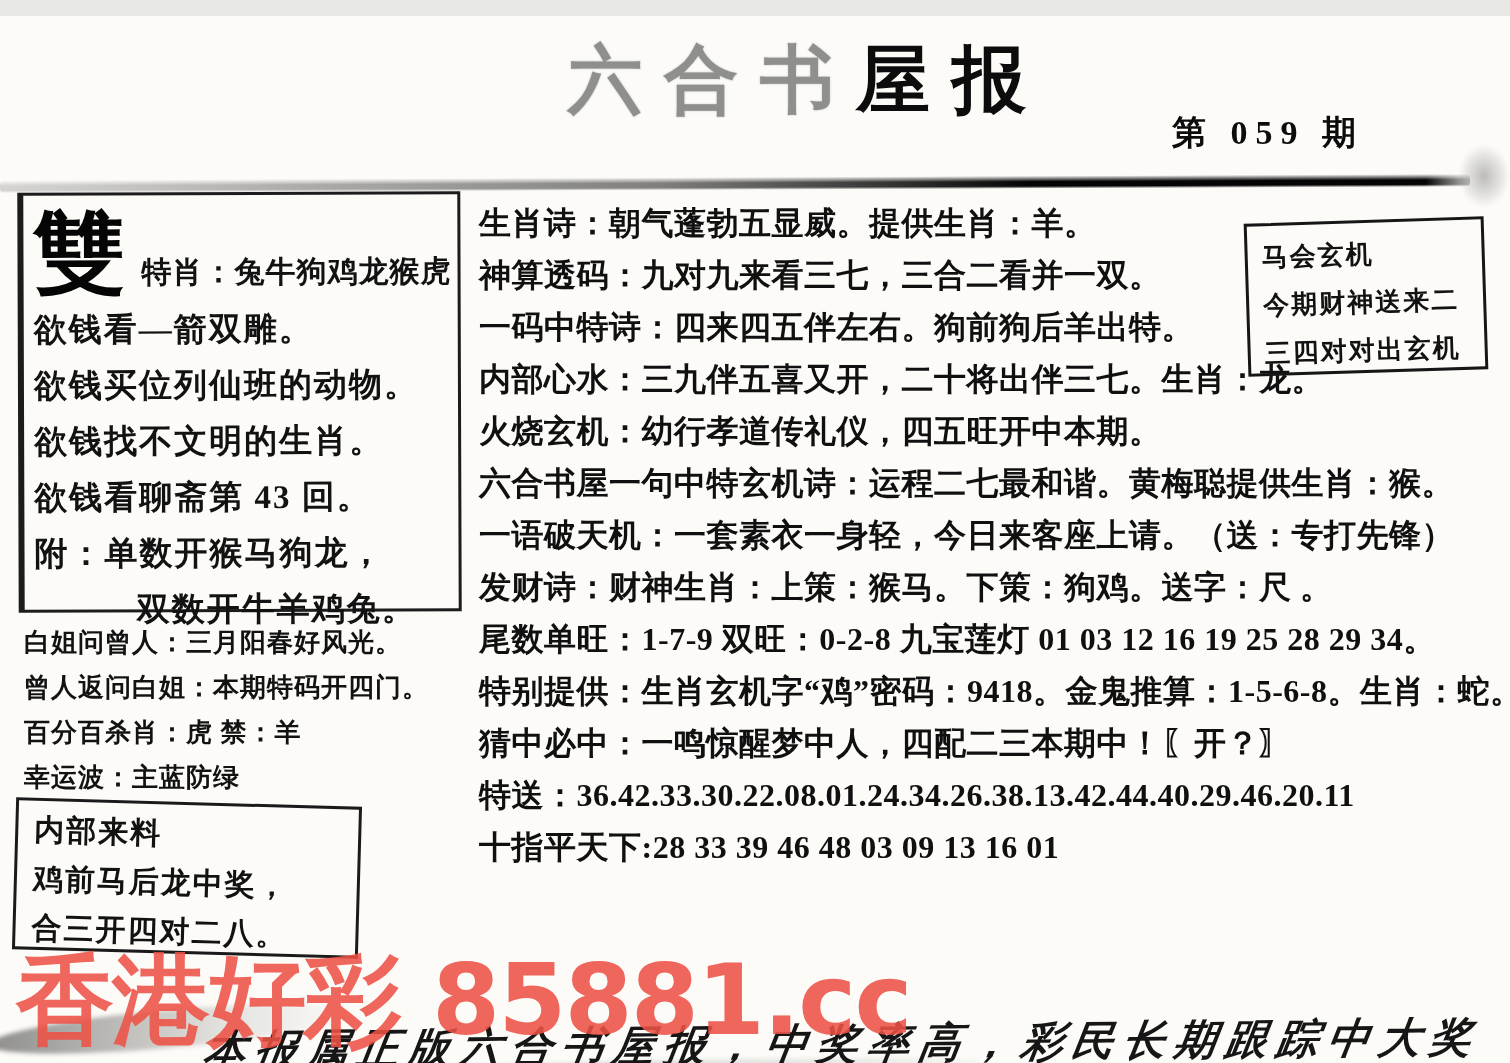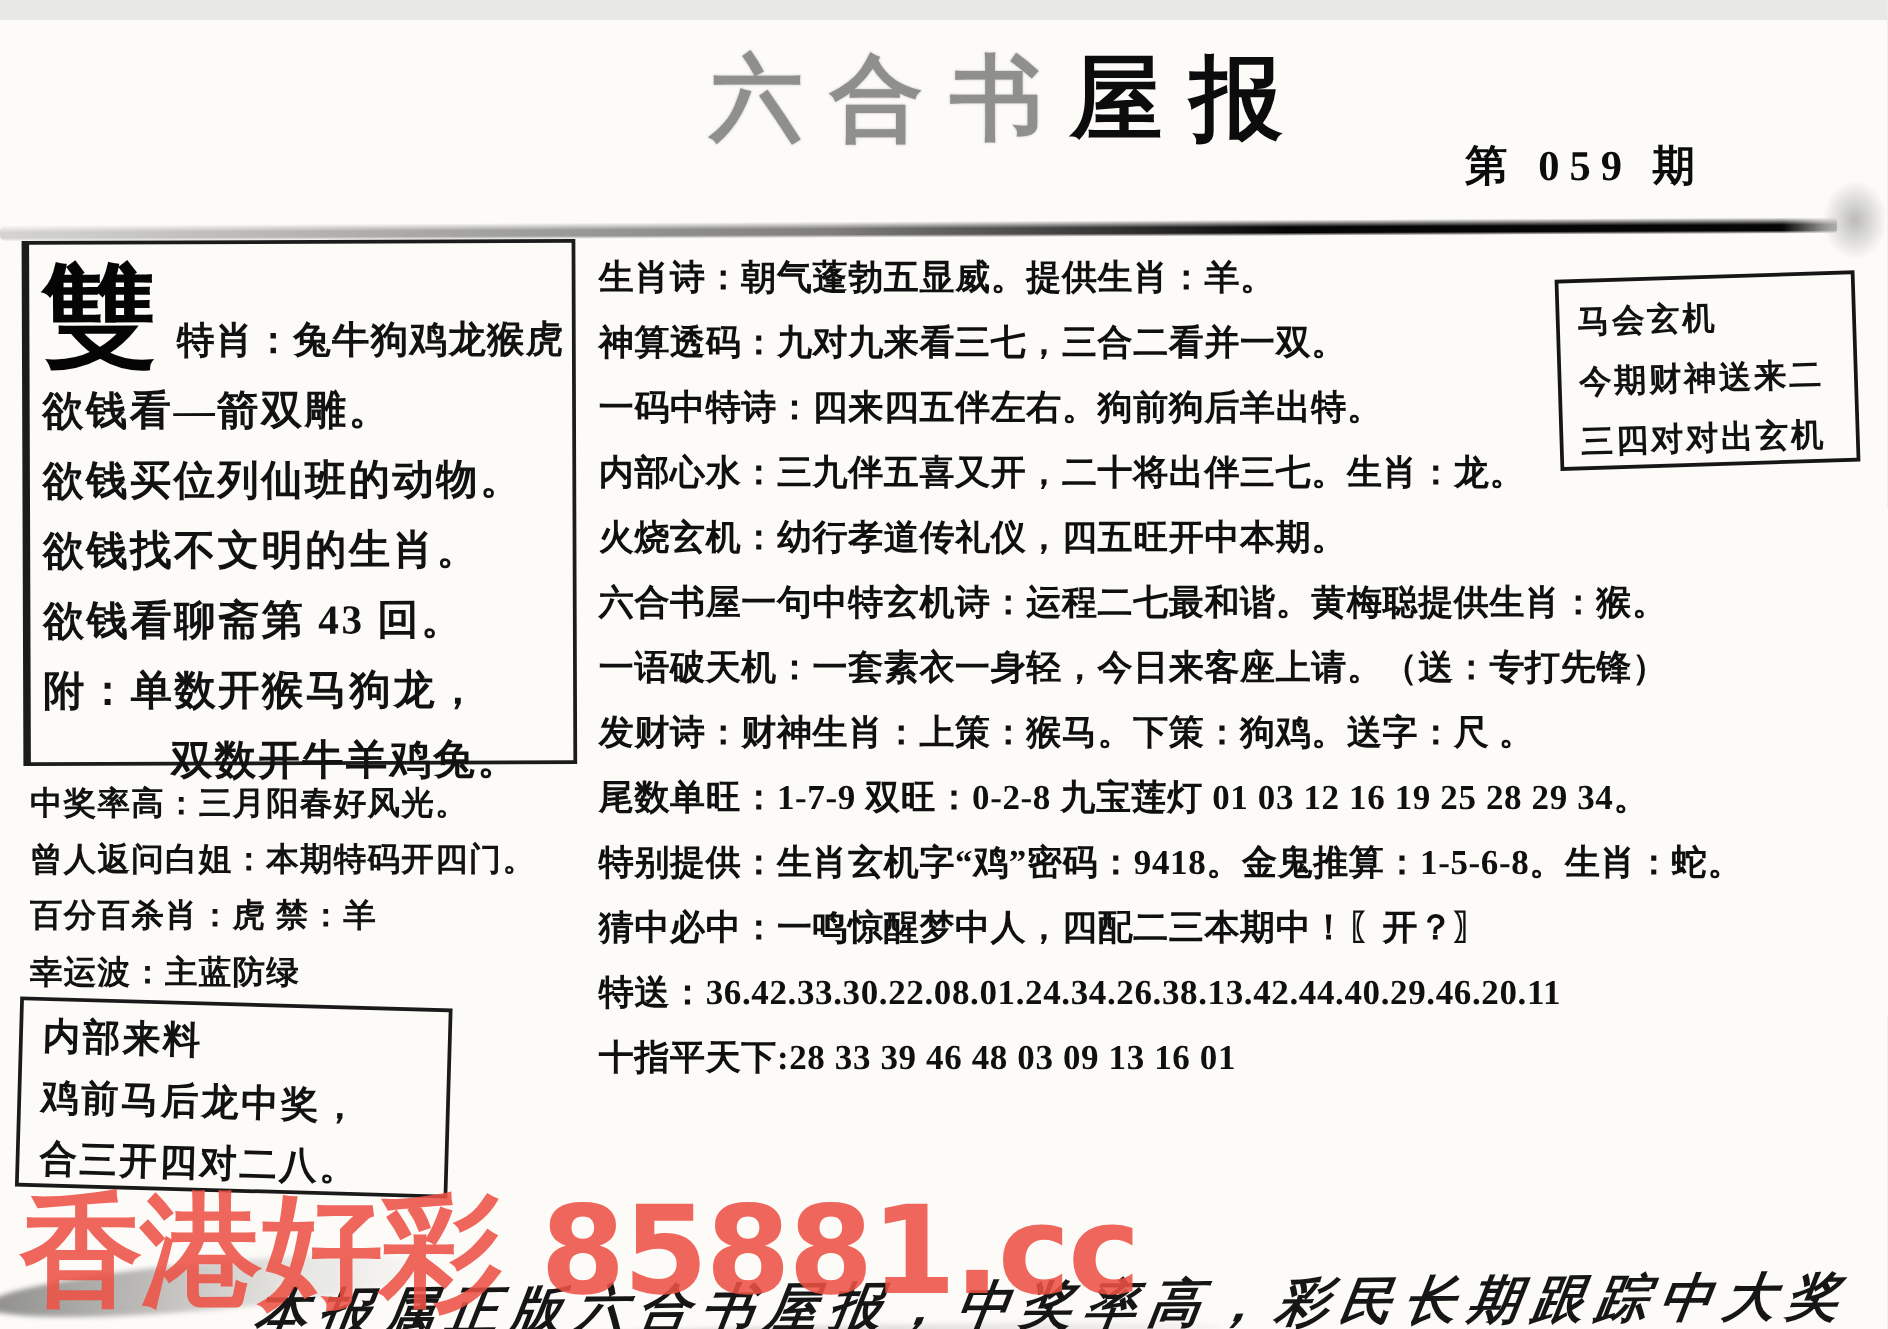--- a/index.html
+++ b/index.html
@@ -44,21 +44,21 @@
   .lm-line{font-size:26px;font-weight:bold;line-height:45px;letter-spacing:1px;white-space:nowrap;}
   .left-bottom-box{
     position:absolute;left:14px;top:786px;width:346px;height:152px;
     border:3px solid #1a1a1a;box-sizing:border-box;transform:rotate(1.6deg);
     padding:4px 0 0 16px;background:rgba(252,251,248,.6);
   }
   .lb-line{font-size:30px;font-weight:bold;line-height:49px;letter-spacing:2px;white-space:nowrap;}
   
   .right-col{position:absolute;left:479px;top:181px;width:1022px;z-index:2;}
   .rc-line{
-    font-size:28px;font-weight:bold;line-height:52px;
+    font-size:32px;font-weight:bold;line-height:52px;
     letter-spacing:0.5px;white-space:nowrap;color:#101010;
   }
   .mystery-box{
     position:absolute;left:1246px;top:204px;width:240px;height:153px;
     border:3px solid #161616;box-sizing:border-box;transform:rotate(-1.8deg);
     padding:8px 0 0 14px;z-index:3;
   }
   .mb-line{font-size:26px;font-weight:bold;line-height:48px;letter-spacing:2px;white-space:nowrap;}
   
   .watermark{
@@ -103,21 +103,21 @@
     </div>
     <div class="lt-line">欲钱看—箭双雕。</div>
     <div class="lt-line">欲钱买位列仙班的动物。</div>
     <div class="lt-line">欲钱找不文明的生肖。</div>
     <div class="lt-line">欲钱看聊斋第 43 回。</div>
     <div class="lt-line">附：单数开猴马狗龙，</div>
     <div class="lt-line lt-indent">双数开牛羊鸡兔。</div>
   </div>
 
   <div class="left-mid">
-    <div class="lm-line">中奖率高：三月阳春好风光。</div>
+    <div class="lm-line">白姐问曾人：三月阳春好风光。</div>
     <div class="lm-line">曾人返问白姐：本期特码开四门。</div>
     <div class="lm-line">百分百杀肖：虎 禁：羊</div>
     <div class="lm-line">幸运波：主蓝防绿</div>
   </div>
 
   <div class="left-bottom-box">
     <div class="lb-line">内部来料</div>
     <div class="lb-line">鸡前马后龙中奖，</div>
     <div class="lb-line">合三开四对二八。</div>
   </div>

